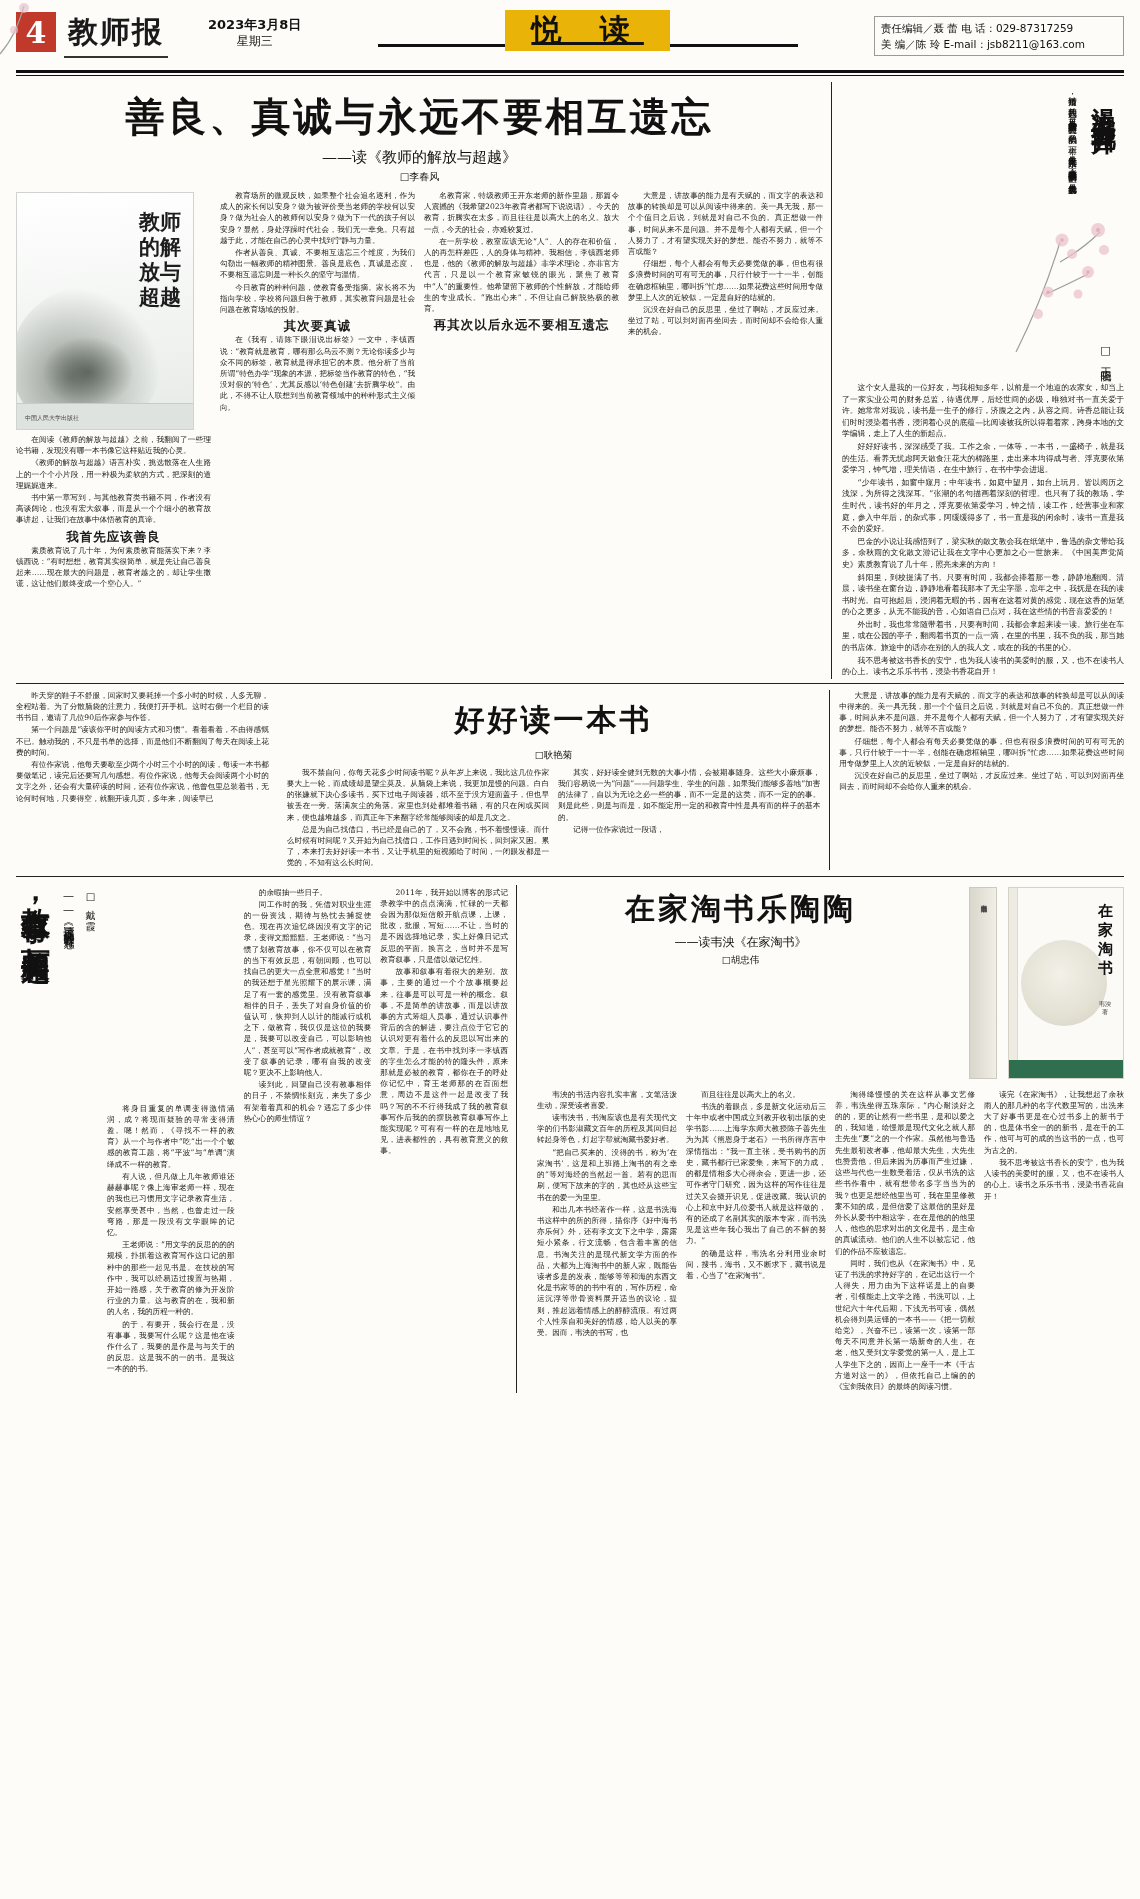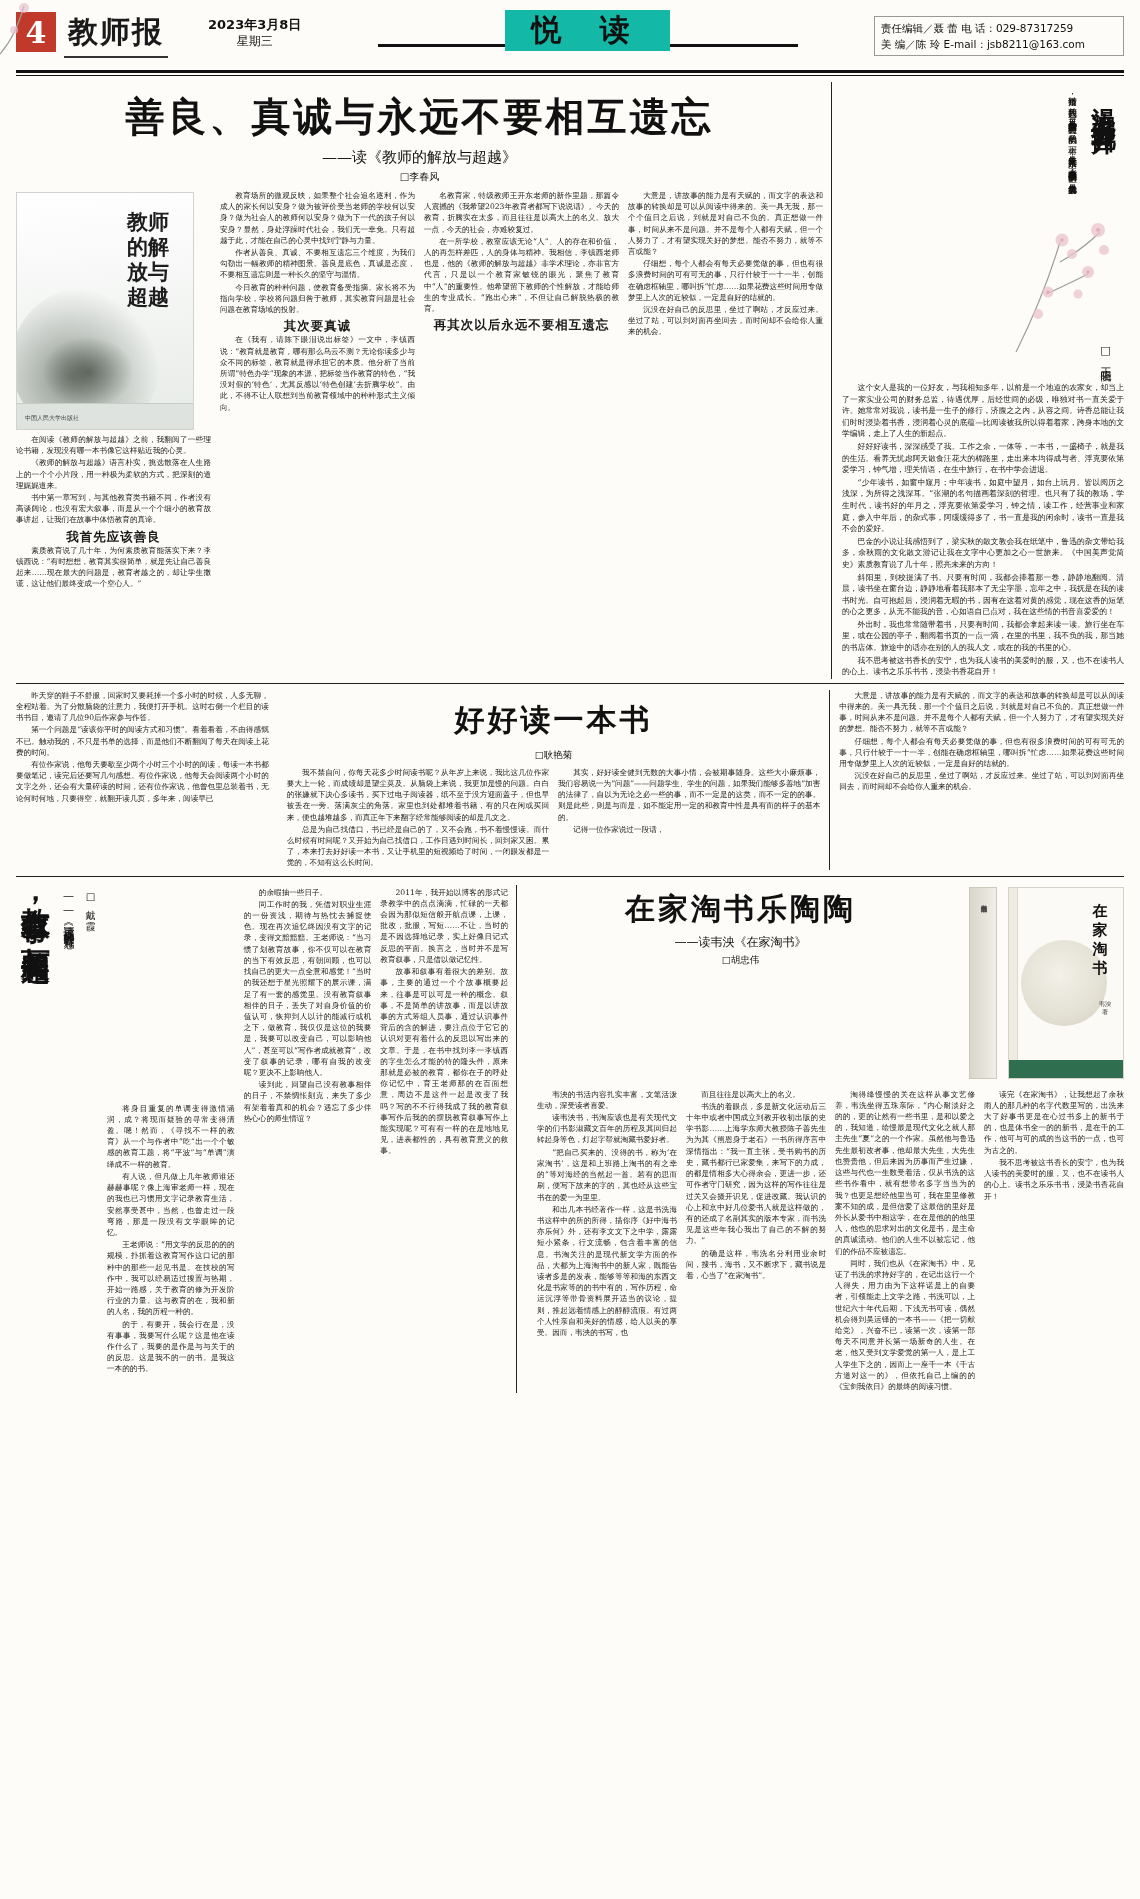--- a/index.html
+++ b/index.html
@@ -63,21 +63,21 @@
   .cols4 { display:flex; gap:9px; }
   .cols4 > div { flex:1; }
 
   
   .bookcover {
     width:178px; height:238px; float:left; margin:2px 8px 4px 0;
     background:linear-gradient(175deg,#ffffff 0%,#f2f4f2 55%,#e6eae6 100%);
     border:1px solid #cfd4cf; position:relative; overflow:hidden;
   }
   .bookcover .bc-title {
-    position:absolute; right:22px; top:16px; width:46px;
+    position:absolute; right:10px; top:16px; width:46px;
     font-family:"DejaVu Serif", serif; font-size:21px; font-weight:bold;
     line-height:25px; color:#1d1d1d; text-align:center;
   }
   .bookcover .bc-ink {
     position:absolute; left:-6px; bottom:-8px; width:150px; height:150px;
     background:radial-gradient(ellipse at 40% 60%, rgba(60,70,60,0.55) 0%, rgba(90,100,90,0.3) 35%, rgba(255,255,255,0) 70%);
     border-radius:50%;
   }
   .bookcover .bc-ink2 {
     position:absolute; left:26px; bottom:22px; width:90px; height:70px;
@@ -157,21 +157,21 @@
   }
   .subhead3 { text-align:center; font-size:12px; font-family:"DejaVu Serif", serif; margin-bottom:3px;}
   .byline3 { text-align:center; font-size:9.5px; margin-bottom:6px; font-family:"DejaVu Serif", serif;}
 
   .bookcover2 {
     width:116px; height:192px; float:right; margin:2px 0 4px 8px;
     background:#fbfaf6; border:1px solid #d5d2c8; position:relative; overflow:hidden;
   }
   .bookcover2 .bc2-t {
     position:absolute; right:10px; top:14px; width:26px; font-family:"DejaVu Serif", serif;
-    font-size:15px; font-weight:bold; line-height:19px; text-align:center;
+    font-size:15px; font-weight:bold; line-height:19px; text-align:right;
   }
   .bookcover2 .bc2-circ {
     position:absolute; left:12px; top:52px; width:86px; height:86px; border-radius:50%;
     background:radial-gradient(circle at 45% 40%, #f3f1e8 0%, #e3e0d4 60%, #d4d0c2 100%);
   }
   .bookcover2 .bc2-band {
     position:absolute; left:0; bottom:0; width:100%; height:18px; background:#2f6f4f;
   }
   .bookcover2 .bc2-side {
     position:absolute; left:0; top:0; width:9px; height:100%; background:#eeebe2; border-right:1px solid #ddd9cd;
@@ -199,21 +199,21 @@
 
   <div class="masthead">
     <div class="page-num">4</div>
     <div class="paper-name">教师报</div>
     <div class="date-block">
       <div class="d1">2023年3月8日</div>
       <div>星期三</div>
     </div>
     <div class="section-title-wrap">
       <div class="section-rule"></div>
-      <div class="section-title" style="background:#14b8a6;">悦 读</div>
+      <div class="section-title" style="background:#eab308;text-decoration:underline;">悦 读</div>
     </div>
     <div class="contact-box">
       <div>责任编辑／聂 蕾    电  话：029-87317259</div>
       <div>美    编／陈 玲    E-mail：jsb8211@163.com</div>
     </div>
   </div>
   <div class="header-rule"></div>
   <div class="header-rule2"></div>
 
   <div class="top-area">

